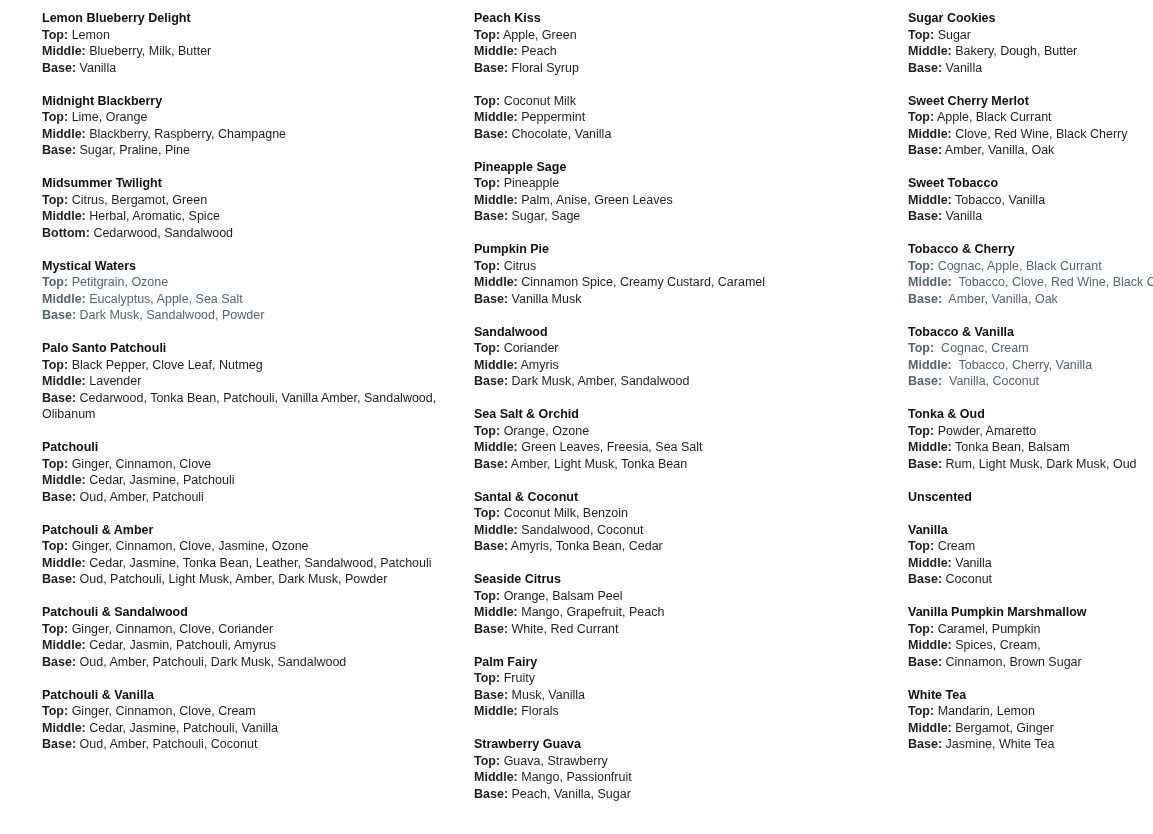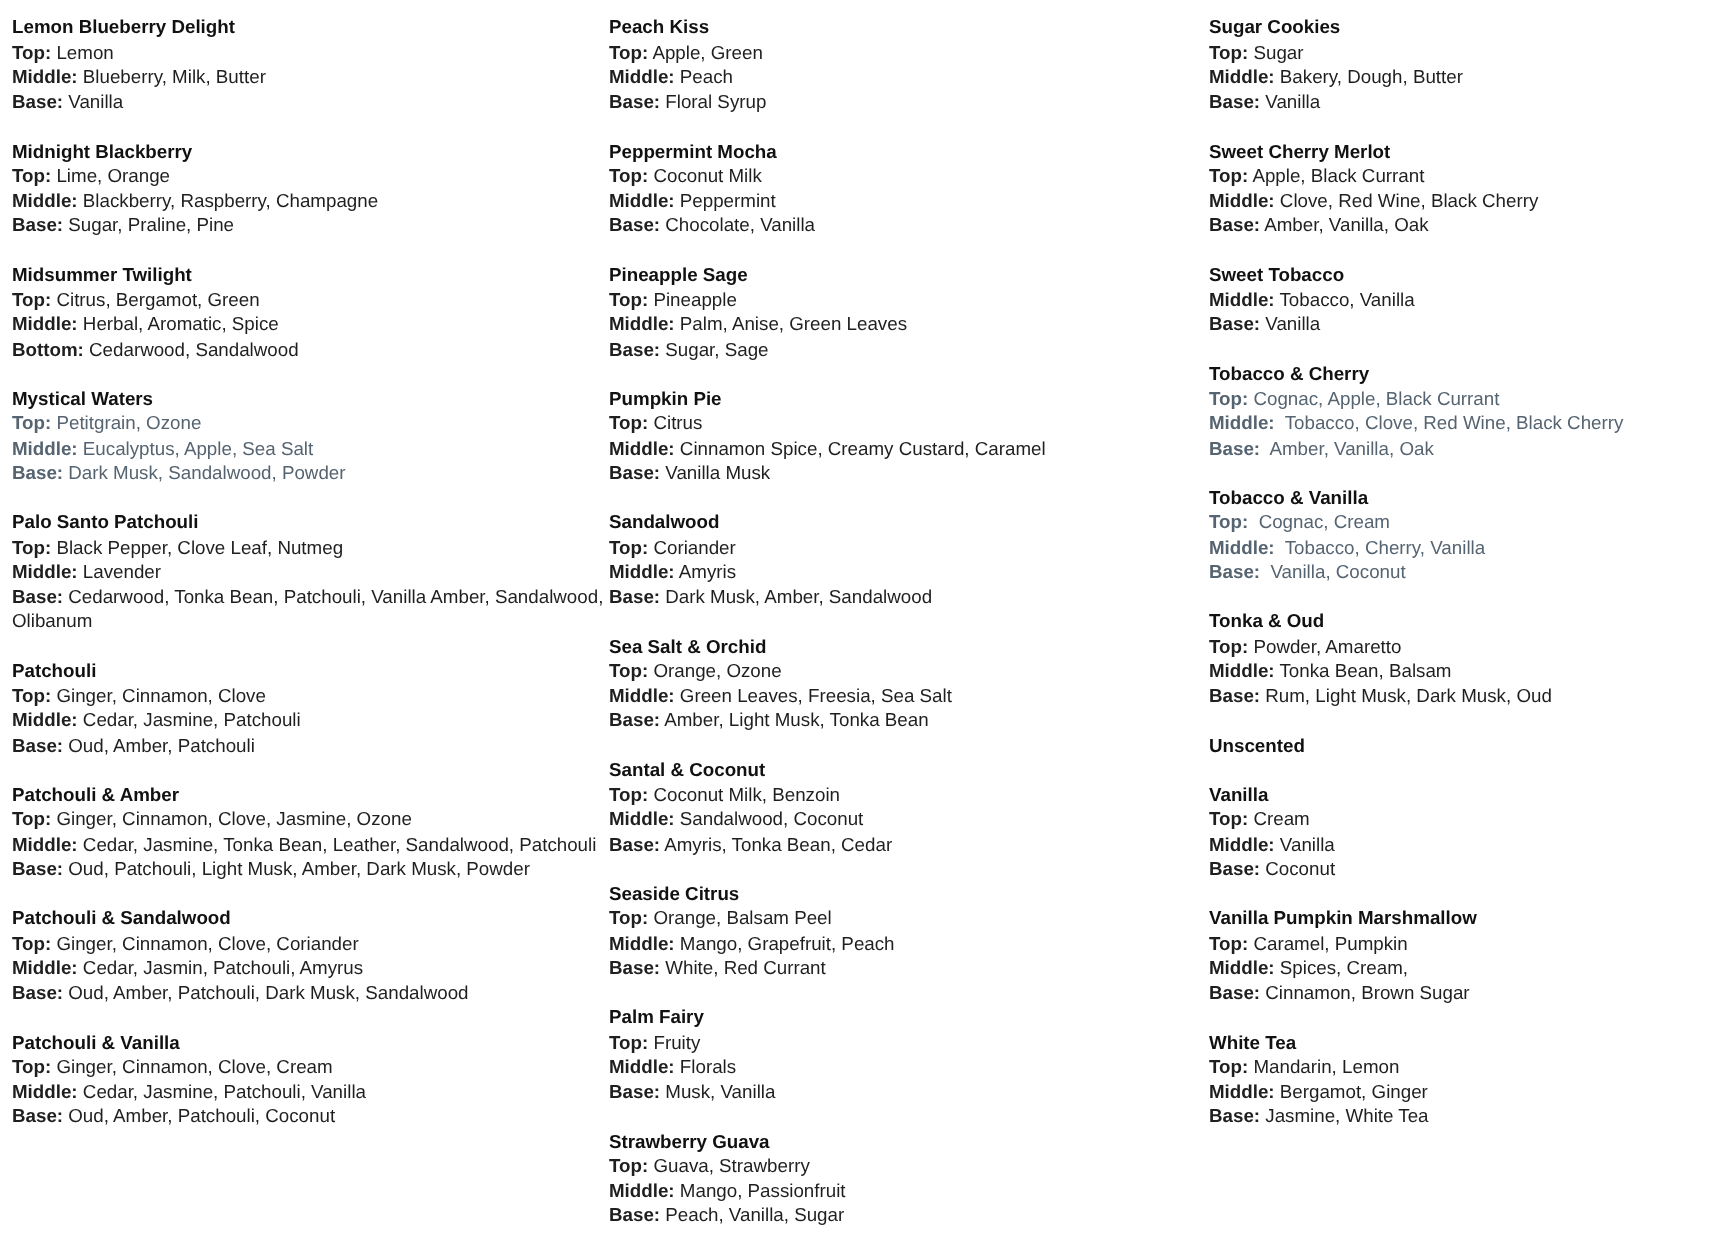--- a/index.html
+++ b/index.html
@@ -11,21 +11,21 @@
     font-size: 12.5px;
     line-height: 16.5px;
     color: #1f1f1f;
     overflow: hidden;
   }
   .page {
     display: flex;
     padding: 10px 0 0 8px;
     width: 1153px;
   }
-  .col { flex: 0 0 auto; }
+  .col { flex: 0 0 auto; margin-left: 34px; }
   .col-1 { width: 398px; }
   .col-2 { width: 400px; }
   .col-3 { width: 345px; }
   .entry { margin-bottom: 16.5px; }
   .entry-title {
     font-weight: bold;
     color: #111111;
   }
   .note-line { }
   .note-label {
@@ -111,21 +111,20 @@
     </div>
   <div class="col col-2">
       <div class="entry">
     <div class="entry-title">Peach Kiss</div>
 
   <div class="note-line"><span class="note-label">Top:</span><span class="note-value"> Apple, Green</span></div>
         <div class="note-line"><span class="note-label">Middle:</span><span class="note-value"> Peach</span></div>
         <div class="note-line"><span class="note-label">Base:</span><span class="note-value"> Floral Syrup</span></div>
       </div>
       <div class="entry">
-    <div class="entry-title">Peppermint Mocha</div>
 
   <div class="note-line"><span class="note-label">Top:</span><span class="note-value"> Coconut Milk</span></div>
         <div class="note-line"><span class="note-label">Middle:</span><span class="note-value"> Peppermint</span></div>
         <div class="note-line"><span class="note-label">Base:</span><span class="note-value"> Chocolate, Vanilla</span></div>
       </div>
       <div class="entry">
     <div class="entry-title">Pineapple Sage</div>
 
   <div class="note-line"><span class="note-label">Top:</span><span class="note-value"> Pineapple</span></div>
         <div class="note-line"><span class="note-label">Middle:</span><span class="note-value"> Palm, Anise, Green Leaves</span></div>
@@ -163,22 +162,22 @@
     <div class="entry-title">Seaside Citrus</div>
 
   <div class="note-line"><span class="note-label">Top:</span><span class="note-value"> Orange, Balsam Peel</span></div>
         <div class="note-line"><span class="note-label">Middle:</span><span class="note-value"> Mango, Grapefruit, Peach</span></div>
         <div class="note-line"><span class="note-label">Base:</span><span class="note-value"> White, Red Currant</span></div>
       </div>
       <div class="entry">
     <div class="entry-title">Palm Fairy</div>
 
   <div class="note-line"><span class="note-label">Top:</span><span class="note-value"> Fruity</span></div>
+        <div class="note-line"><span class="note-label">Base:</span><span class="note-value"> Musk, Vanilla</span></div>
         <div class="note-line"><span class="note-label">Middle:</span><span class="note-value"> Florals</span></div>
-        <div class="note-line"><span class="note-label">Base:</span><span class="note-value"> Musk, Vanilla</span></div>
       </div>
       <div class="entry">
     <div class="entry-title">Strawberry Guava</div>
 
   <div class="note-line"><span class="note-label">Top:</span><span class="note-value"> Guava, Strawberry</span></div>
         <div class="note-line"><span class="note-label">Middle:</span><span class="note-value"> Mango, Passionfruit</span></div>
         <div class="note-line"><span class="note-label">Base:</span><span class="note-value"> Peach, Vanilla, Sugar</span></div>
       </div>
     </div>
   <div class="col col-3">

